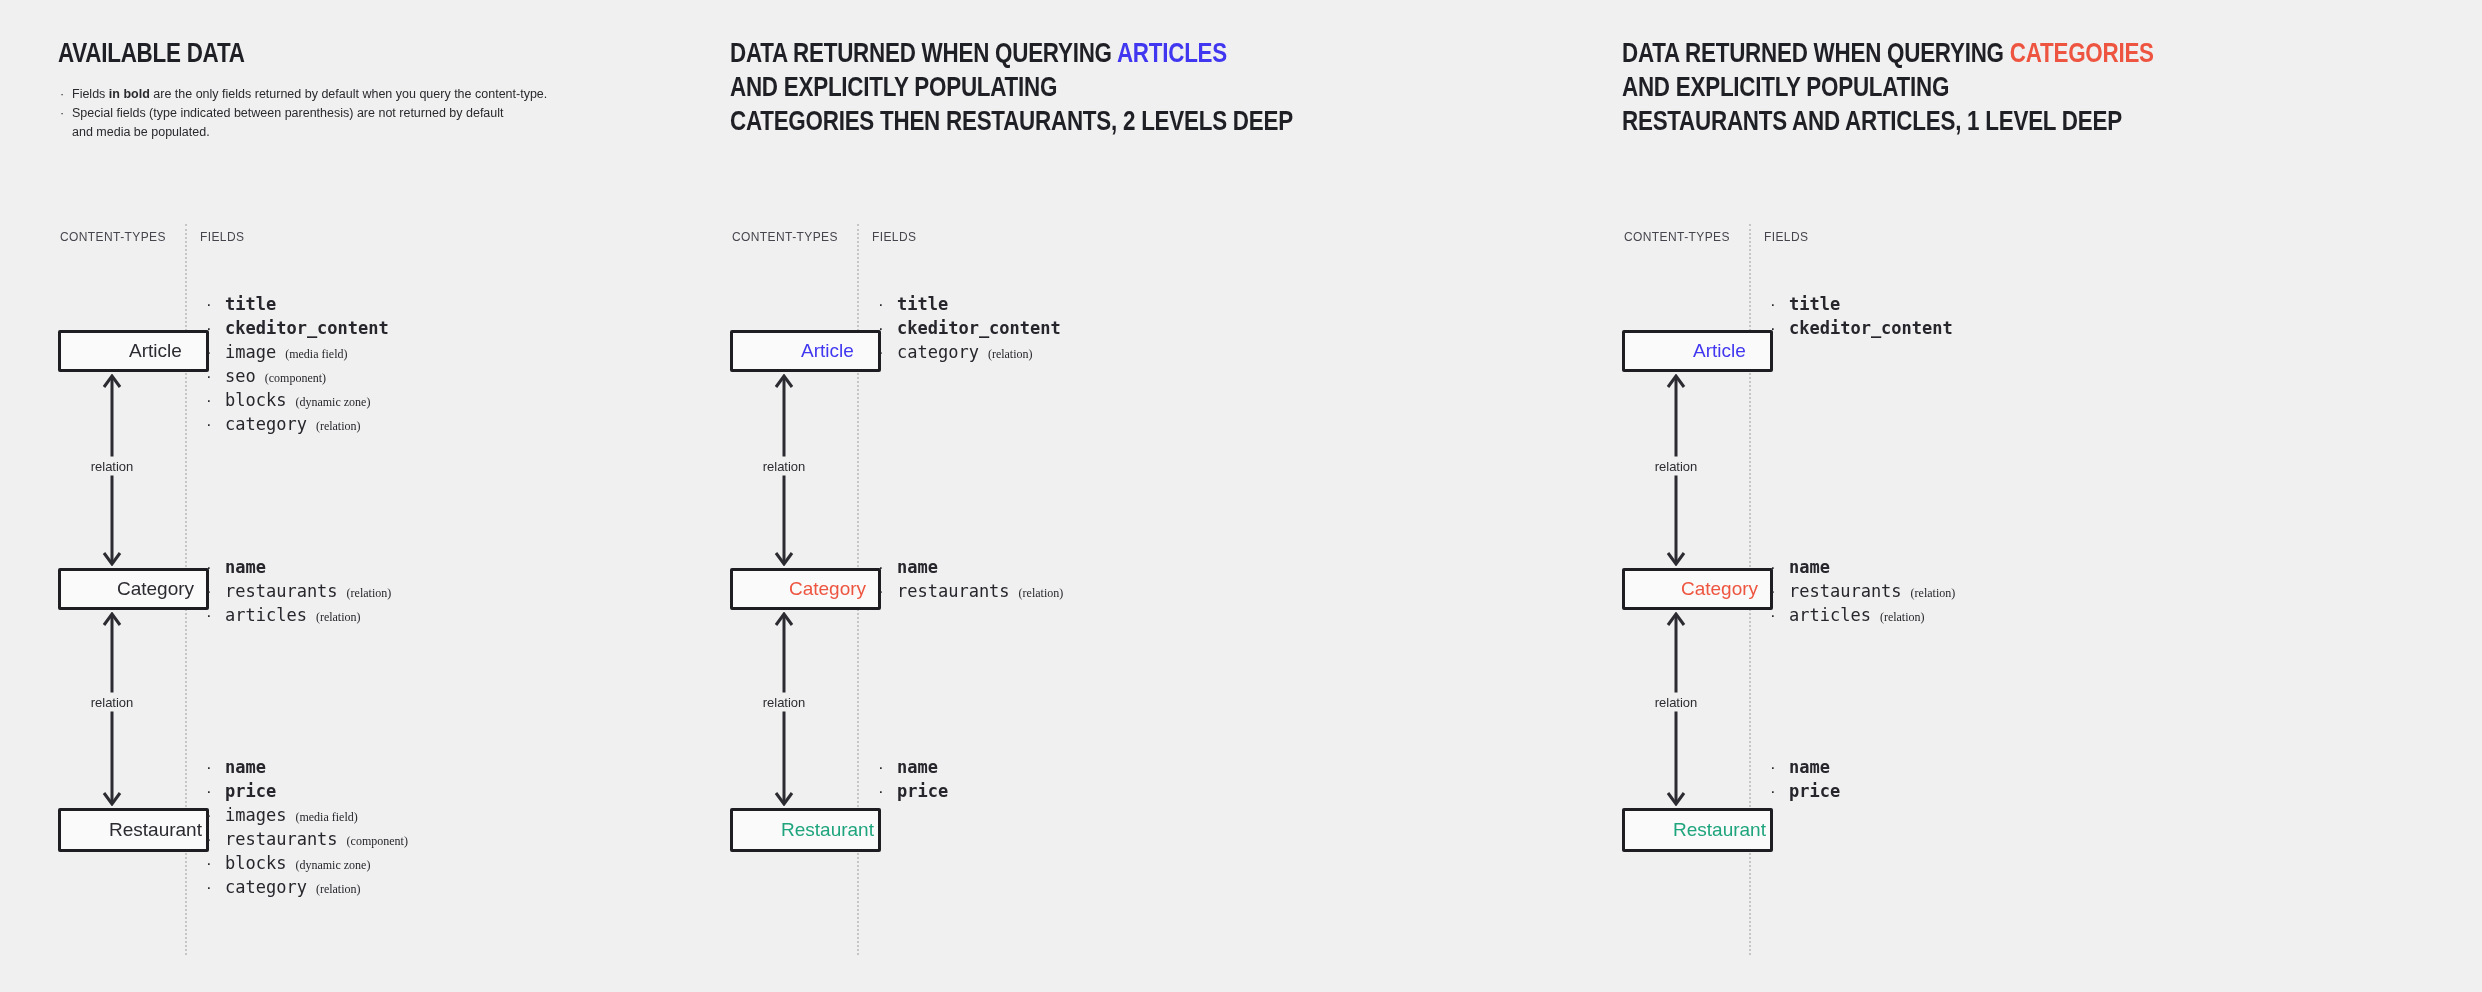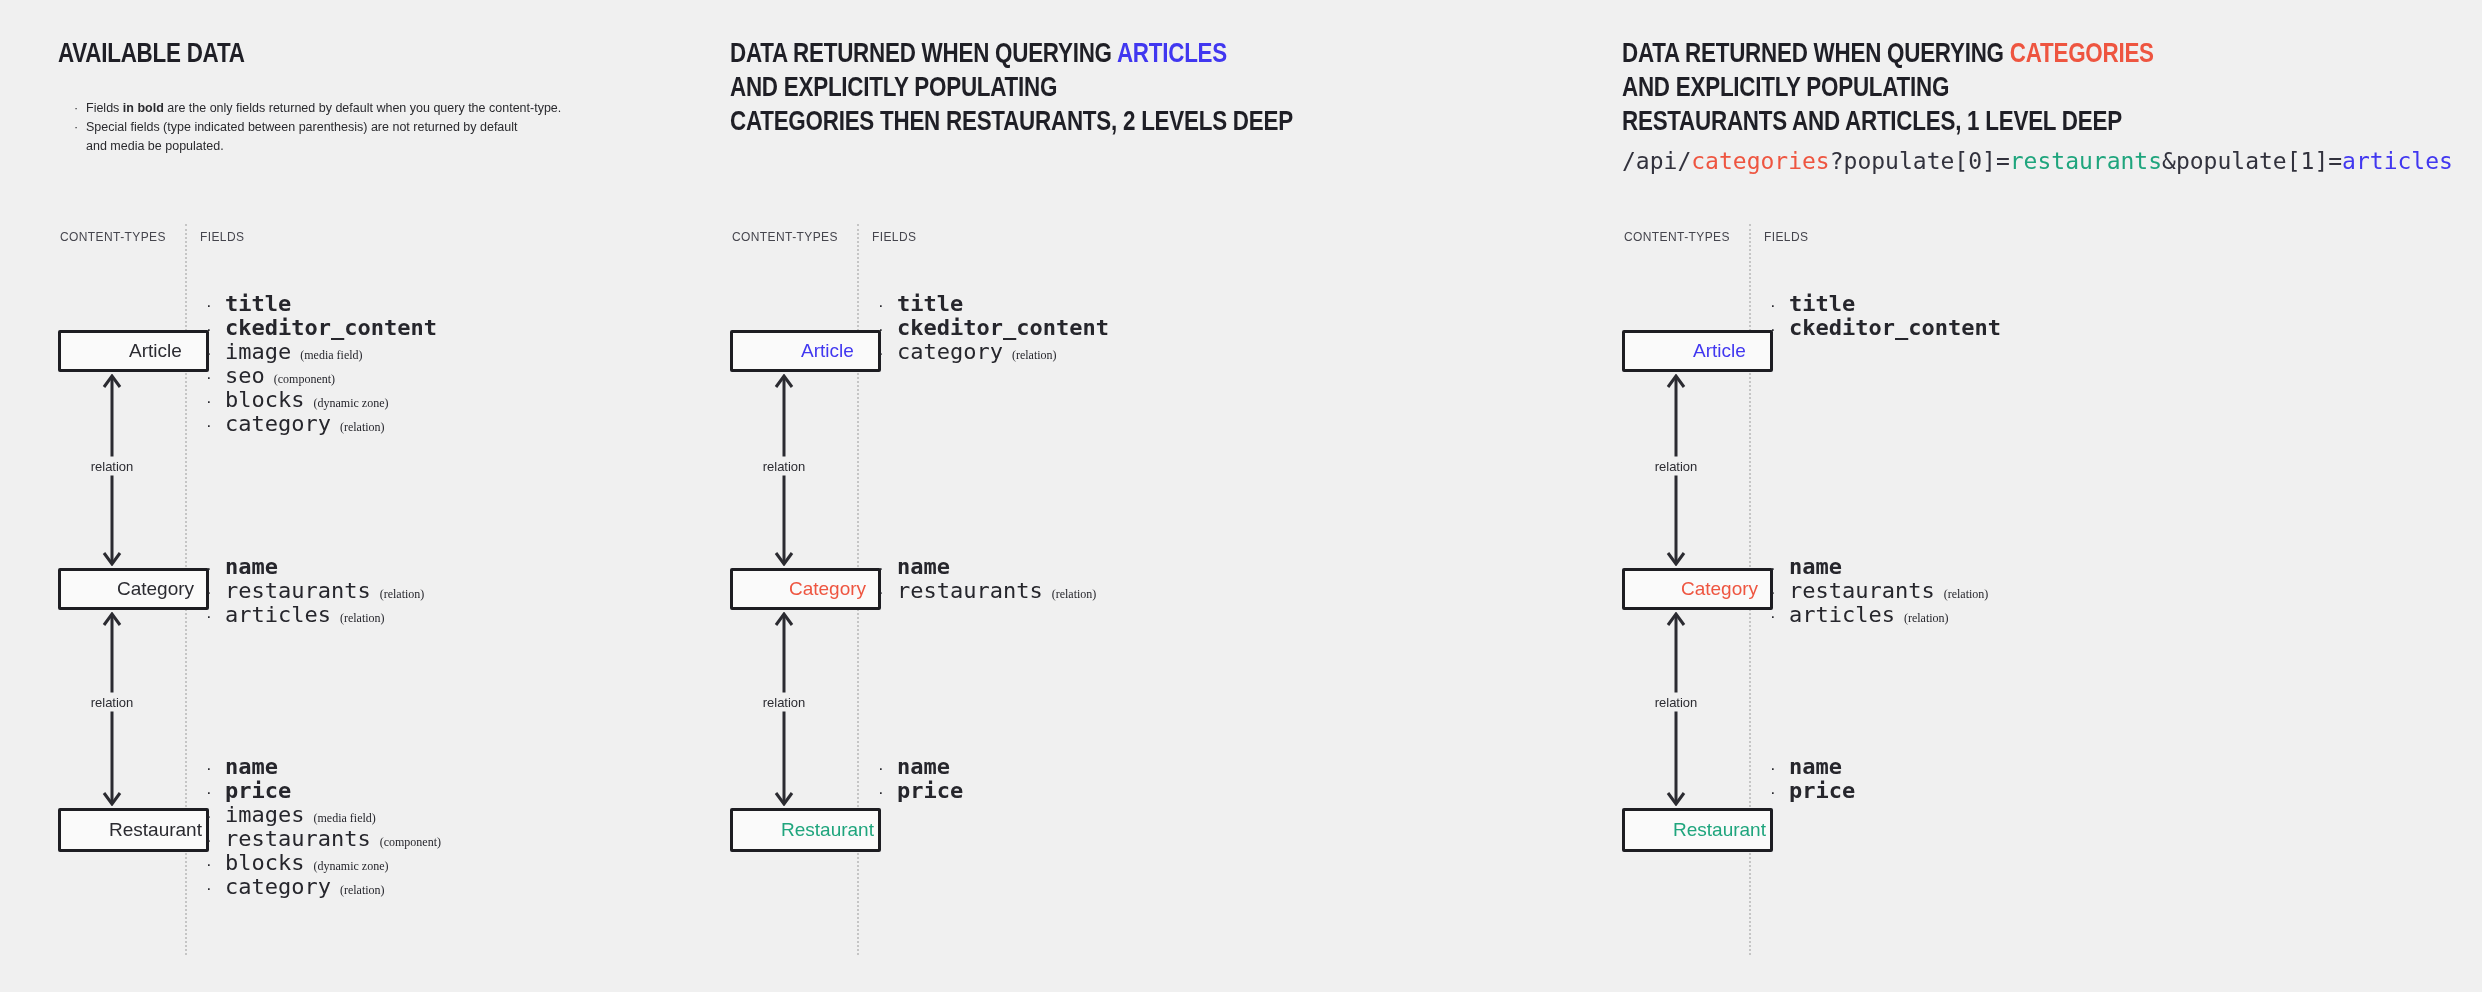--- a/index.html
+++ b/index.html
@@ -8,21 +8,21 @@
   .panel{position:absolute;top:0;height:100%;}
 
   .title{position:absolute;left:0;top:36px;margin:0;font-size:28px;line-height:34px;
          font-weight:700;color:var(--dark,#1f1f26);letter-spacing:-0.3px;white-space:nowrap;
          transform:scaleX(0.80);transform-origin:0 0;}
   .title .tl{display:block;}
 
   .url{position:absolute;left:0;top:148px;font-family:"DejaVu Sans Mono",monospace;
        font-size:23px;color:var(--codedark,#32323d);white-space:nowrap;}
 
-  .notes{position:absolute;left:2px;top:85px;margin:14px;padding:0;list-style:none;
+  .notes{position:absolute;left:2px;top:85px;margin:0;padding:0;list-style:none;
          font-size:12.5px;line-height:19px;color:#2a2a2e;}
   .notes li{display:flex;}
   .notes li::before{content:"\00B7";width:12px;flex:none;color:#2a2a2e;}
   .preline{white-space:pre-line;}
 
   .colhead{position:absolute;top:230px;font-size:12px;letter-spacing:.4px;color:var(--muted,#45454d);}
   .vsep{position:absolute;left:127px;top:224px;height:731px;border-left:2px dotted #c5c5c5;}
 
   .node{position:absolute;left:0;width:101px;height:36px;background:#fafafa;
         border:3px solid #1d1d22;border-radius:2px;display:flex;align-items:center;
@@ -30,21 +30,21 @@
   .nlabel{font-size:19px;color:#2b2b31;}
 
   .arrow{position:absolute;left:43px;}
   .arrow line,.arrow polyline{stroke:#2b2b31;stroke-width:3;fill:none;}
   .rlabel{position:absolute;left:54px;transform:translate(-50%,-50%);
           background:var(--bg,#f0f0f0);padding:2px 5px;font-size:13px;color:#2b2b31;}
 
   .fields{position:absolute;left:148px;margin:0;padding:0;list-style:none;}
   .fields li{display:flex;align-items:baseline;height:24px;line-height:24px;color:#26262c;}
   .fields li::before{content:"\00B7";width:19px;flex:none;font-size:17px;}
-  .fname{font-family:"DejaVu Sans Mono",monospace;font-size:22px;}
+  .fname{font-family:"DejaVu Sans Mono",monospace;font-size:17px;}
   .fname.bold{font-weight:700;}
   .ftype{font-family:Liberation Serif, serif;font-size:12px;margin-left:9px;}
 
   .c-blue{color:var(--blue,#4137f0);}
   .c-red{color:var(--red,#ee5540);}
   .c-teal{color:var(--teal,#1fa57d);}
 </style>
 </head>
 <body>
 
@@ -218,23 +218,20 @@
         </li>
     </ul>
   </section>
 
   <section class="panel" style="left:1622px;width:858px">
     <h2 class="title">
       <span class="tl"><span>DATA RETURNED WHEN QUERYING </span><span class="c-red">CATEGORIES</span></span>
       <span class="tl">AND EXPLICITLY POPULATING</span>
       <span class="tl">RESTAURANTS AND ARTICLES, 1 LEVEL DEEP</span>
     </h2>
-    <div class="url">
-      <span>/api/</span><span class="c-red">categories</span><span>?populate[0]=</span><span class="c-teal">restaurants</span><span>&amp;populate[1]=</span><span class="c-blue">articles</span>
-    </div>
 
     <div class="colhead" style="left:2px">CONTENT-TYPES</div>
     <div class="colhead" style="left:142px">FIELDS</div>
     <div class="vsep"></div>
 
     <div class="node" style="top:330px">
       <span class="nlabel c-blue">Article</span>
     </div>
     <svg class="arrow" style="top:374px" width="22" height="192" viewBox="0 0 22 192">
       <line x1="11" y1="3" x2="11" y2="189"></line>

